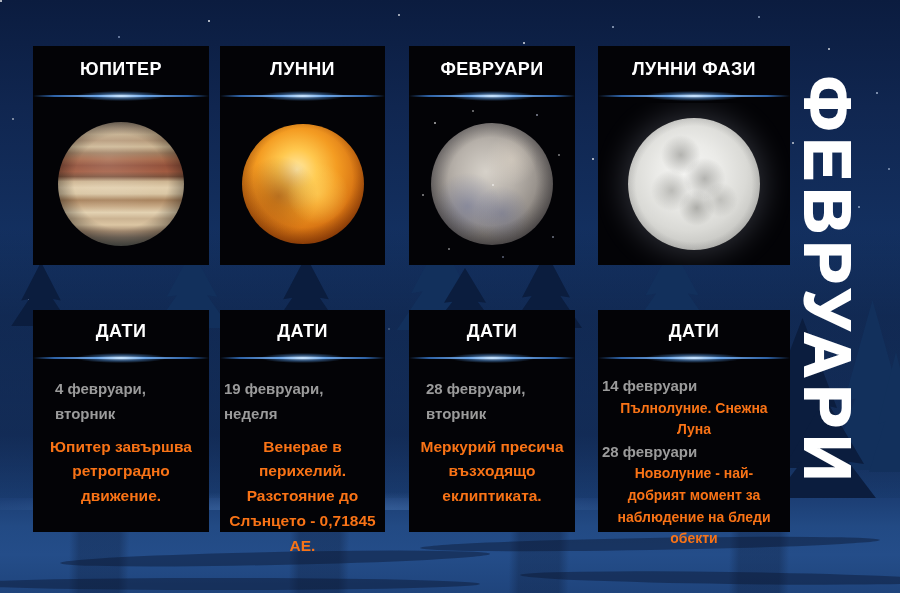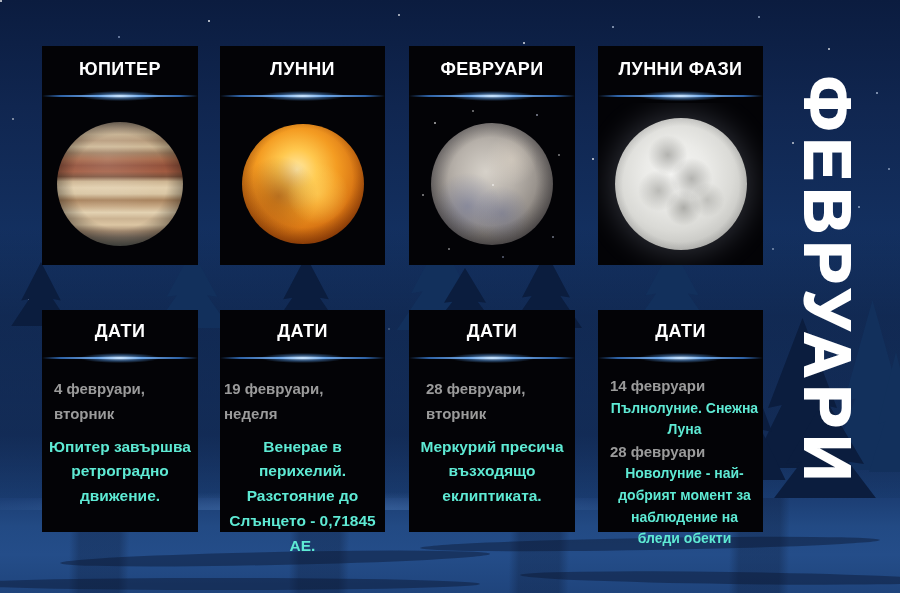--- a/index.html
+++ b/index.html
@@ -32,21 +32,21 @@
   .ground{position:absolute;left:0;top:498px;width:900px;height:95px;z-index:3;
     background:linear-gradient(180deg,#1c3e74 0%,#224a84 30%,#244d89 60%,#1f447c 100%);}
   .ground::before{content:"";position:absolute;left:0;top:-14px;width:100%;height:26px;
     background:radial-gradient(ellipse 60% 100% at 35% 100%,rgba(120,170,235,.28),rgba(20,50,100,0) 70%);}
   .ground::after{content:"";position:absolute;inset:0;
     background:repeating-linear-gradient(91deg,rgba(10,22,48,0) 0 70px,rgba(10,22,48,.3) 80px 120px,rgba(10,22,48,0) 130px 220px);}
   .streak{position:absolute;background:rgba(9,20,44,.42);border-radius:50%;z-index:4;}
 
   
   .col{position:absolute;top:0;height:593px;}
-  .col1{left:42px;width:156px}.col2{left:220px;width:165px}.col3{left:409px;width:166px}.col4{left:598px;width:165px}
+  .col1{left:33px;width:176px}.col2{left:220px;width:165px}.col3{left:409px;width:166px}.col4{left:598px;width:192px}
   .card{position:absolute;left:0;right:0;background:#030306;display:flex;flex-direction:column;z-index:10;}
   .planet-card{top:46px;height:219px;}
   .dates-card{top:310px;height:222px;}
   .card-title{margin-top:13px;text-align:center;color:#fff;font-size:18px;font-weight:700;letter-spacing:.4px;}
   .dates-card .card-title{margin-top:11px;}
   .flare{position:relative;height:14px;margin-top:9px;flex:0 0 auto;}
   .flare::before{content:"";position:absolute;left:0;right:0;top:6px;height:2px;
     background:linear-gradient(90deg,rgba(20,60,130,0) 0%,rgba(60,130,220,.75) 12%,rgba(150,200,255,.95) 45%,#dceeff 50%,rgba(150,200,255,.95) 55%,rgba(60,130,220,.75) 88%,rgba(20,60,130,0) 100%);}
   .flare::after{content:"";position:absolute;left:50%;top:50%;width:72%;height:14px;transform:translate(-50%,-50%);
     background:radial-gradient(ellipse 50% 50% at 50% 50%,rgba(200,228,255,.9) 0%,rgba(90,160,240,.45) 40%,rgba(20,60,130,0) 72%);}
@@ -78,23 +78,23 @@
     radial-gradient(circle at 70% 62%,rgba(135,135,130,.4) 0%,rgba(135,135,130,0) 14%),
     radial-gradient(circle at 46% 42%,#f6f6f4 0%,#ebebe8 30%,#dadad6 55%,#c2c2be 75%,#a2a29e 90%,#888884 100%);}
   .mini-stars{position:absolute;left:50%;top:50%;width:2px;height:2px;border-radius:50%;background:rgba(255,255,255,.6);
     box-shadow:-58px -62px 0 0 rgba(255,255,255,.7),44px -70px 0 0 rgba(220,230,255,.6),66px -30px 0 0 rgba(255,255,255,.5),
     -70px 10px 0 0 rgba(255,255,255,.55),60px 52px 0 0 rgba(220,230,255,.5),-44px 64px 0 0 rgba(255,255,255,.5),
     10px 72px 0 0 rgba(200,215,255,.45),-20px -74px 0 0 rgba(255,255,255,.5);}
 
   
   .entries{padding:12px 4px 0;}
   .entry-date{color:#9b9b9b;font-size:15px;font-weight:700;line-height:1.65;text-align:left;margin:0 auto;}
-  .entry-text{color:#5eead4;font-size:15.5px;font-weight:700;line-height:1.6;text-align:center;max-width:158px;margin:8px auto 0;}
+  .entry-text{color:#f97316;font-size:15.5px;font-weight:700;line-height:1.6;text-align:center;max-width:158px;margin:8px auto 0;}
   .col1 .entry-date,.col3 .entry-date{max-width:132px;}
-  .col4 .entries{padding-top:10px;margin-left:8px;}
+  .col4 .entries{padding-top:10px;}
   .col4 .entry-date{line-height:1.5;}
   .col4 .entry-text{font-size:14px;line-height:1.55;margin-top:0;max-width:156px;}
 
   
   .month{position:absolute;left:602px;top:242px;width:450px;height:80px;line-height:80px;z-index:12;
     text-align:center;transform:rotate(90deg);color:#fff;font-size:64px;font-weight:700;letter-spacing:7px;
     -webkit-text-stroke:2px #fff;}
 </style>
 </head>
 <body>

